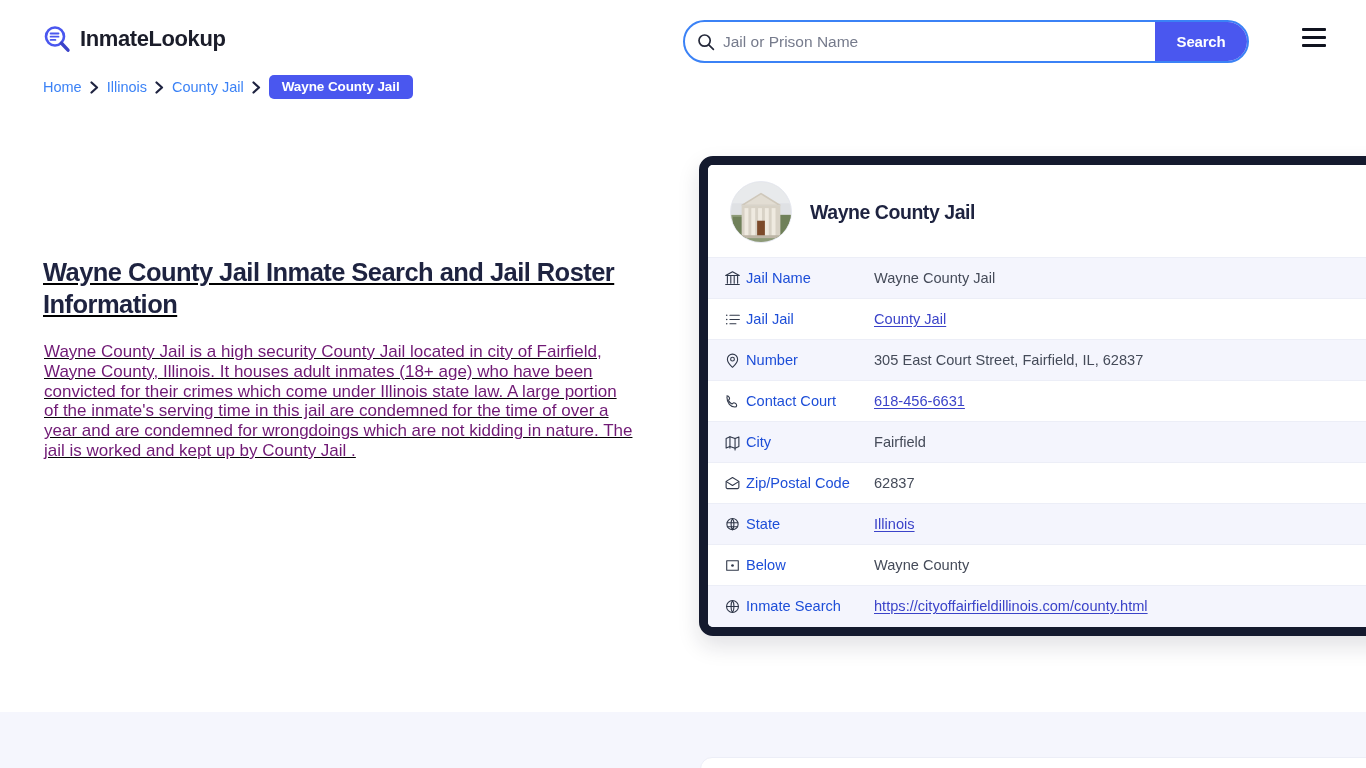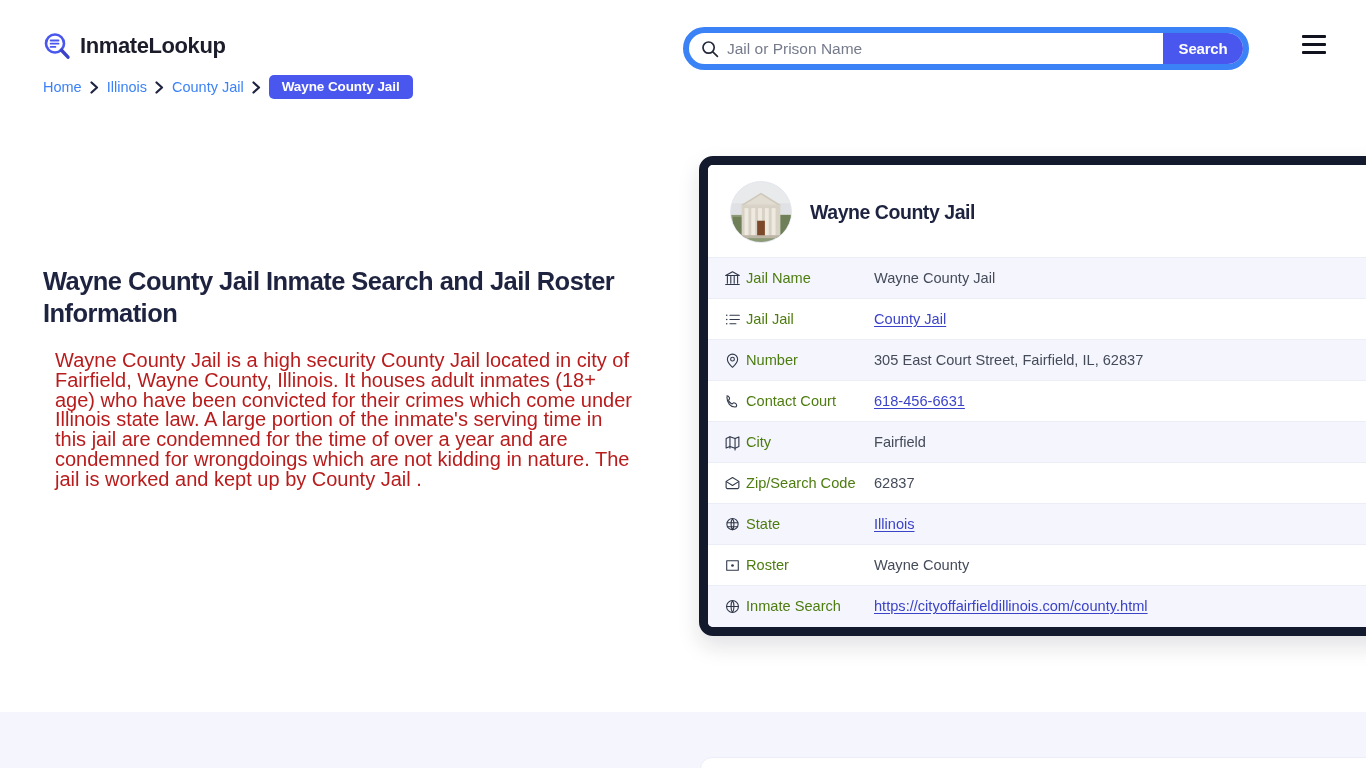--- a/index.html
+++ b/index.html
@@ -9,52 +9,52 @@
     width: 1366px; height: 768px;
     overflow: hidden;
     background: #ffffff;
     font-family: "Liberation Sans", sans-serif;
     -webkit-font-smoothing: antialiased;
   }
   .page { position: relative; width: 1366px; height: 768px; background: #ffffff; overflow: hidden; }
 
   
   .header {
-    position: absolute; top: 11px; left: 0; width: 1366px; height: 72px;
+    position: absolute; top: 4px; left: 0; width: 1366px; height: 72px;
     background: #ffffff;
   }
   .brand {
     position: absolute; left: 42px; top: 20px;
     display: flex; align-items: center; gap: 8px;
     text-decoration: none;
   }
   .brand-icon { width: 30px; height: 30px; display: block; }
   .brand-name {
     font-size: 22px; font-weight: 700; color: #1b1d2a;
     letter-spacing: -0.4px; line-height: 30px;
   }
 
   .searchwrap {
     position: absolute; left: 683px; top: 16px;
     width: 566px; height: 43px;
-    border: 6px solid #3b82f6; border-radius: 22px;
+    border: 2px solid #3b82f6; border-radius: 22px;
     background: #ffffff; overflow: hidden;
     display: flex; align-items: center;
   }
   .search-icon { margin-left: 12px; width: 18px; height: 18px; flex: none; }
   .search-input {
     flex: 1 1 auto; height: 100%;
     border: 0; outline: 0; background: transparent;
     font-family: "Liberation Sans", sans-serif;
     font-size: 15.5px; color: #2b2f3e;
     padding: 0 8px 0 8px;
   }
   .search-input::placeholder { color: #767b8c; opacity: 1; }
   .search-btn {
-    flex: none; height: 100%; width: 80px;
+    flex: none; height: 100%; width: 92px;
     border: 0; cursor: pointer;
     background: #4a57ef; color: #ffffff;
     font-family: "Liberation Sans", sans-serif;
     font-size: 15px; font-weight: 700;
     letter-spacing: -0.2px;
   }
 
   .hamburger {
     position: absolute; right: 40px; top: 24px;
     width: 24px; height: 19px; cursor: pointer;
@@ -71,29 +71,29 @@
   .bc-link { color: #3b82f6; text-decoration: none; cursor: pointer; }
   .bc-sep { margin: 0 8px; display: inline-flex; align-items: center; }
   .bc-sep svg { display: block; }
   .bc-current {
     background: #4a57ef; color: #ffffff; font-weight: 700;
     border-radius: 5px; padding: 4px 13px 5px 13px;
     font-size: 13.5px; letter-spacing: -0.1px; line-height: 15px;
   }
 
   
-  .left-col { position: absolute; left: 43px; top: 265px; width: 595px; }
+  .left-col { position: absolute; left: 43px; top: 256px; width: 595px; text-decoration: underline; }
   .page-title {
     margin: 0 0 22px 0;
     font-size: 25.5px; font-weight: 700; color: #1e2340;
     letter-spacing: -0.55px; line-height: 32px;
   }
   .para {
-    margin: 0 0 22px 12px;
-    font-size: 20px; line-height: 19.8px; color: #b91c1c;
+    margin: 0 0 22px 1px;
+    font-size: 17px; line-height: 19.8px; color: #701a75;
     max-width: 590px;
   }
   .para:last-child { margin-bottom: 0; }
 
   
   .info-card {
     position: absolute; left: 699px; top: 156px;
     width: 760px;            
     border: 9px solid #141a2e;
     border-radius: 14px;
@@ -119,21 +119,21 @@
 
   .info-table { width: 100%; border-collapse: collapse; }
   .info-table tr { height: 41px; }
   .info-table tr:nth-child(odd) { background: #f4f5fd; }
   .info-table tr:nth-child(even) { background: #ffffff; }
   .info-table td { border-top: 1px solid #eceef7; vertical-align: middle; padding: 0; }
   .c-icon { width: 38px; padding-left: 16px !important; }
   .c-icon svg { display: block; width: 17px; height: 17px; }
   .c-label {
     width: 128px;
-    font-size: 14.6px; color: #4d7c0f; white-space: nowrap;
+    font-size: 14.6px; color: #1d4ed8; white-space: nowrap;
     padding-right: 2px !important;
     margin-left: 42px;
   }
   .c-value { font-size: 14.6px; color: #454b59; white-space: nowrap; }
   .c-value a { color: #3b43c9; text-decoration: underline; text-underline-offset: 2px; }
 
   
   .lower-band {
     position: absolute; left: 0; top: 712px; width: 1366px; height: 56px;
     background: #f5f6fd;
@@ -292,21 +292,21 @@
           <td class="c-value">Fairfield</td>
         </tr>
 
         <tr>
           <td class="c-icon">
             <svg viewBox="0 0 20 20" fill="none" stroke="#30384a" stroke-width="1.3" stroke-linecap="round" stroke-linejoin="round" xmlns="http://www.w3.org/2000/svg">
               <path d="M2.5 7.5 10 3l7.5 4.5v7a1.5 1.5 0 0 1-1.5 1.5H4a1.5 1.5 0 0 1-1.5-1.5z"></path>
                 <path d="M2.8 7.8 10 12.4l7.2-4.6"></path>
             </svg>
           </td>
-          <td class="c-label">Zip/Search Code</td>
+          <td class="c-label">Zip/Postal Code</td>
           <td class="c-value">62837</td>
         </tr>
 
         <tr>
           <td class="c-icon">
             <svg viewBox="0 0 20 20" fill="none" stroke="#30384a" stroke-width="1.3" stroke-linecap="round" stroke-linejoin="round" xmlns="http://www.w3.org/2000/svg">
               <circle cx="10" cy="9.6" r="6.6"></circle>
                 <path d="M3.6 8h12.8M4.6 12.6h10.8"></path>
                 <path d="M10 3c-2.2 2.4-2.2 10.8 0 13.2 2.2-2.4 2.2-10.8 0-13.2z"></path>
             </svg>
@@ -315,21 +315,21 @@
           <td class="c-value"><a href="#">Illinois</a></td>
         </tr>
 
         <tr>
           <td class="c-icon">
             <svg viewBox="0 0 20 20" fill="none" stroke="#30384a" stroke-width="1.3" stroke-linecap="round" stroke-linejoin="round" xmlns="http://www.w3.org/2000/svg">
               <path d="M3.2 4.4h13.6v11.2H3.2z"></path>
                 <circle cx="10" cy="10" r="1.6" fill="#30384a" stroke="none"></circle>
             </svg>
           </td>
-          <td class="c-label">Roster</td>
+          <td class="c-label">Below</td>
           <td class="c-value">Wayne County</td>
         </tr>
 
         <tr>
           <td class="c-icon">
             <svg viewBox="0 0 20 20" fill="none" stroke="#30384a" stroke-width="1.3" stroke-linecap="round" stroke-linejoin="round" xmlns="http://www.w3.org/2000/svg">
               <circle cx="10" cy="10" r="7"></circle>
                 <path d="M3 10h14M10 3c2.3 2.6 2.3 11.4 0 14M10 3C7.7 5.6 7.7 14.4 10 17"></path>
             </svg>
           </td>

